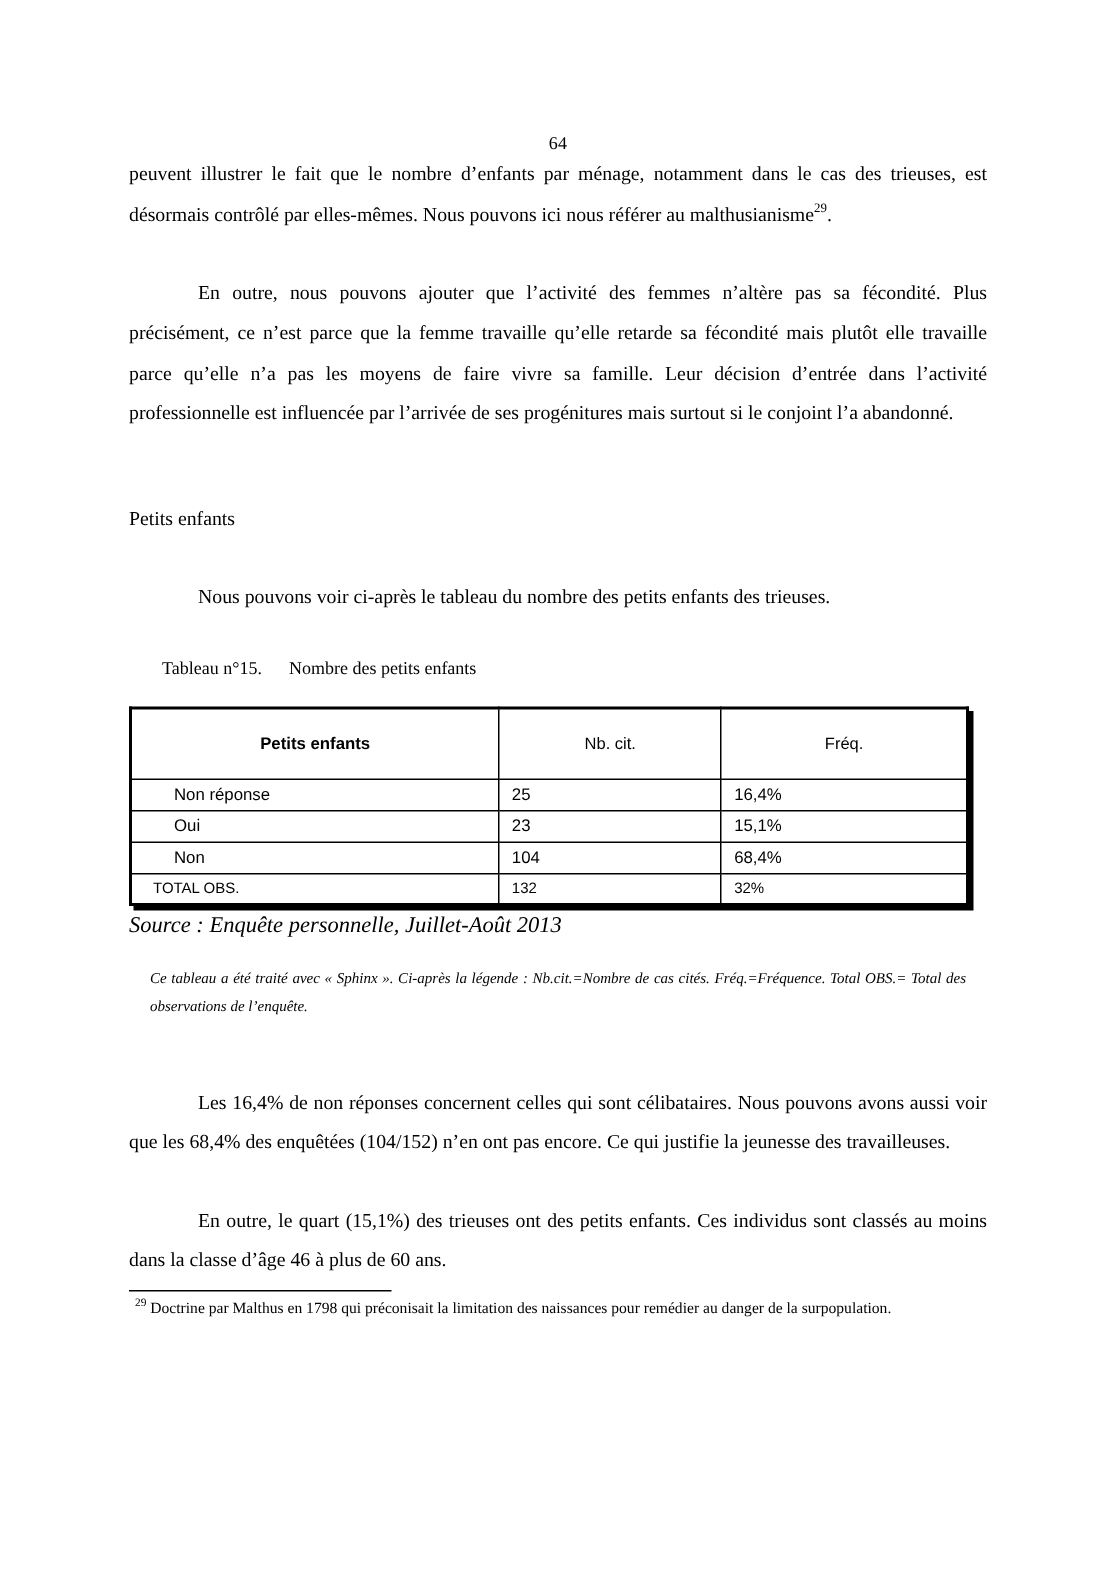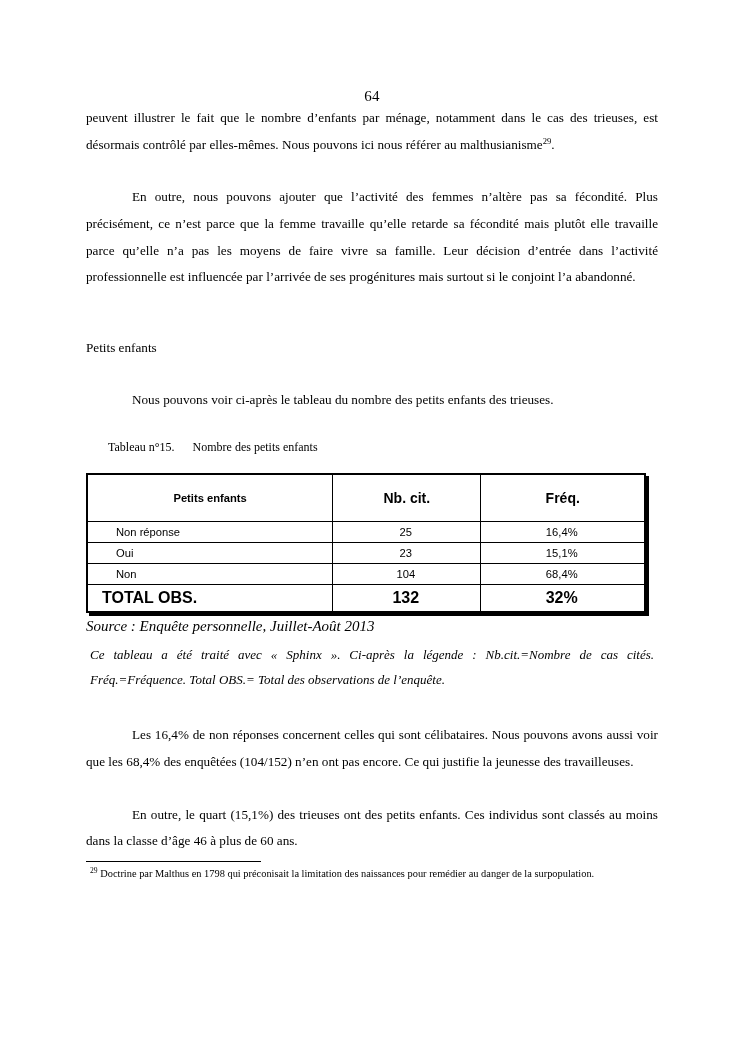--- a/index.html
+++ b/index.html
@@ -17,21 +17,21 @@
   }
   .page {
     position: relative;
     width: 744px;
     height: 1053px;
     box-sizing: border-box;
     padding: 0;
   }
   .page-number {
     text-align: center;
-    font-size: 15px;
+    font-size: 12px;
     margin-top: 88px;
     margin-bottom: 0;
     letter-spacing: 0.2px;
   }
   .content {
     margin: 0 86px 0 86px;
     width: 572px;
   }
   p.body {
     font-size: 13.2px;
@@ -79,53 +79,53 @@
     font-size: 11.2px;
     padding: 4px 8px;
     vertical-align: middle;
   }
   table.data thead th {
     font-weight: bold;
     text-align: center;
     height: 38px;
   }
   table.data thead th.col-head {
-    font-weight: bold;
-    font-size: 14px;
+    font-weight: normal;
+    font-size: 11px;
   }
   table.data td.label {
     text-align: left;
     padding-left: 28px;
   }
   table.data td.num {
-    text-align: center;
+    text-align: left;
     padding-right: 10px;
   }
   table.data tr.total td {
-    font-weight: bold;
-    font-size: 16px;
+    font-weight: normal;
+    font-size: 10px;
   }
   table.data tr.total td.label {
     padding-left: 14px;
   }
   .outer-border {
     border: 2px solid #000;
   }
   .source {
     font-size: 15px;
     font-style: italic;
     margin: 2px 0 0 0;
     line-height: 1.5;
   }
   .note {
-    font-size: 13px;
+    font-size: 10px;
     font-style: italic;
     line-height: 1.95;
     text-align: justify;
-    margin: 4px;
+    margin: 14px;
   }
   .footnote-rule {
     width: 175px;
     border: none;
     border-top: 1px solid #000;
     margin: 6px 0 4px 0;
   }
   .footnote {
     font-size: 10.4px;
     line-height: 1.45;

